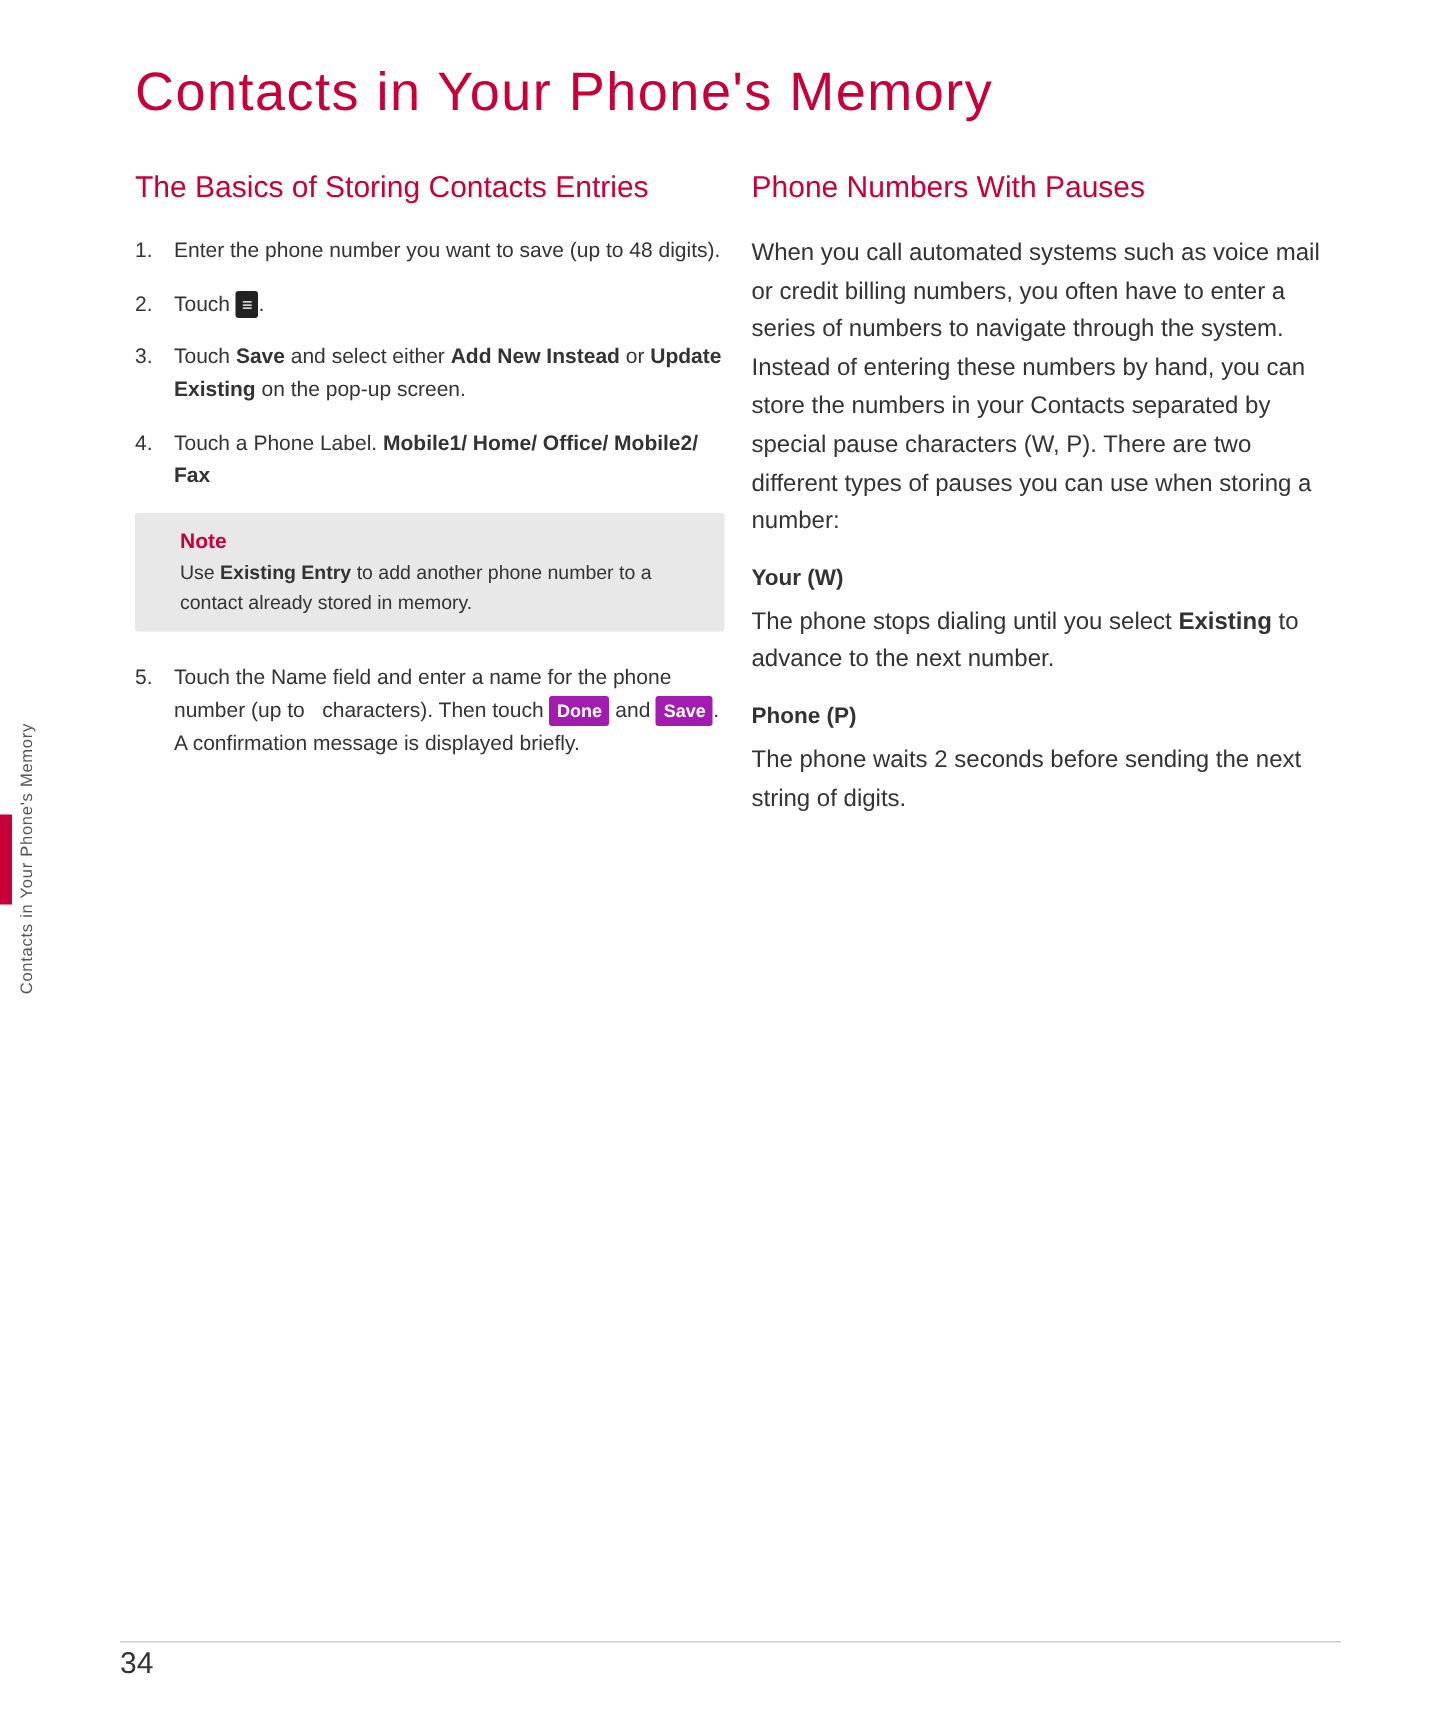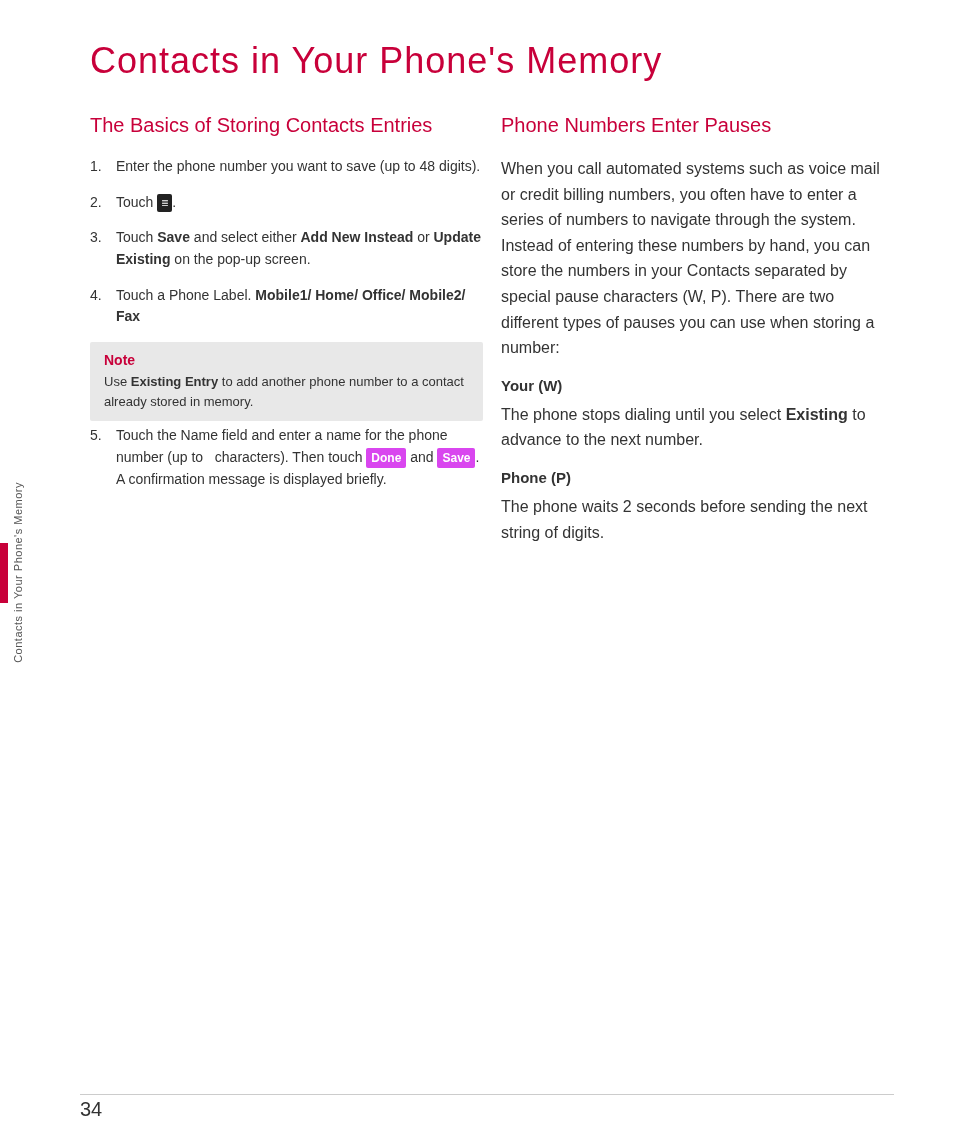--- a/index.html
+++ b/index.html
@@ -121,42 +121,42 @@
       font-size: 12px;
       padding: 1px 4px;
       border-radius: 2px;
       vertical-align: middle;
       line-height: 1.4;
     }
 
     
     .note-box {
       background: #e8e8e8;
-      padding: 10px 14px;
-      margin-bottom: 4px;
+      padding: 10px 30px;
+      margin-bottom: 20px;
       border-radius: 2px;
     }
 
     .note-label {
       font-size: 14px;
       font-weight: bold;
       color: #c8003a;
       margin-bottom: 4px;
     }
 
     .note-text {
       font-size: 13px;
       color: #333;
       line-height: 1.5;
     }
 
     
     .inline-btn {
       display: inline-block;
-      background: #d946ef;
+      background: #a21caf;
       color: #fff;
       font-size: 12px;
       padding: 1px 5px;
       border-radius: 2px;
       vertical-align: middle;
       font-weight: bold;
     }
 
     
     .body-text {
@@ -233,21 +233,21 @@
         <div class="note-text">Use <span class="bold">Existing Entry</span> to add another phone number to a contact already stored in memory.</div>
       </div>
 
       <div class="list-item">
         <span class="list-number">5.</span>
         <span class="list-content">Touch the Name field and enter a name for the phone number (up to &nbsp; characters). Then touch <span class="inline-btn">Done</span> and <span class="inline-btn">Save</span>. A confirmation message is displayed briefly.</span>
       </div>
     </div>
 
     <div class="col-right">
-      <h2 class="section-heading">Phone Numbers Enter Pauses</h2>
+      <h2 class="section-heading">Phone Numbers With Pauses</h2>
 
       <p class="body-text">When you call automated systems such as voice mail or credit billing numbers, you often have to enter a series of numbers to navigate through the system. Instead of entering these numbers by hand, you can store the numbers in your Contacts separated by special pause characters (W, P). There are two different types of pauses you can use when storing a number:</p>
 
       <div class="sub-heading">Your (W)</div>
       <p class="body-text">The phone stops dialing until you select <span class="bold">Existing</span> to advance to the next number.</p>
 
       <div class="sub-heading">Phone (P)</div>
       <p class="body-text">The phone waits 2 seconds before sending the next string of digits.</p>
     </div>
 

